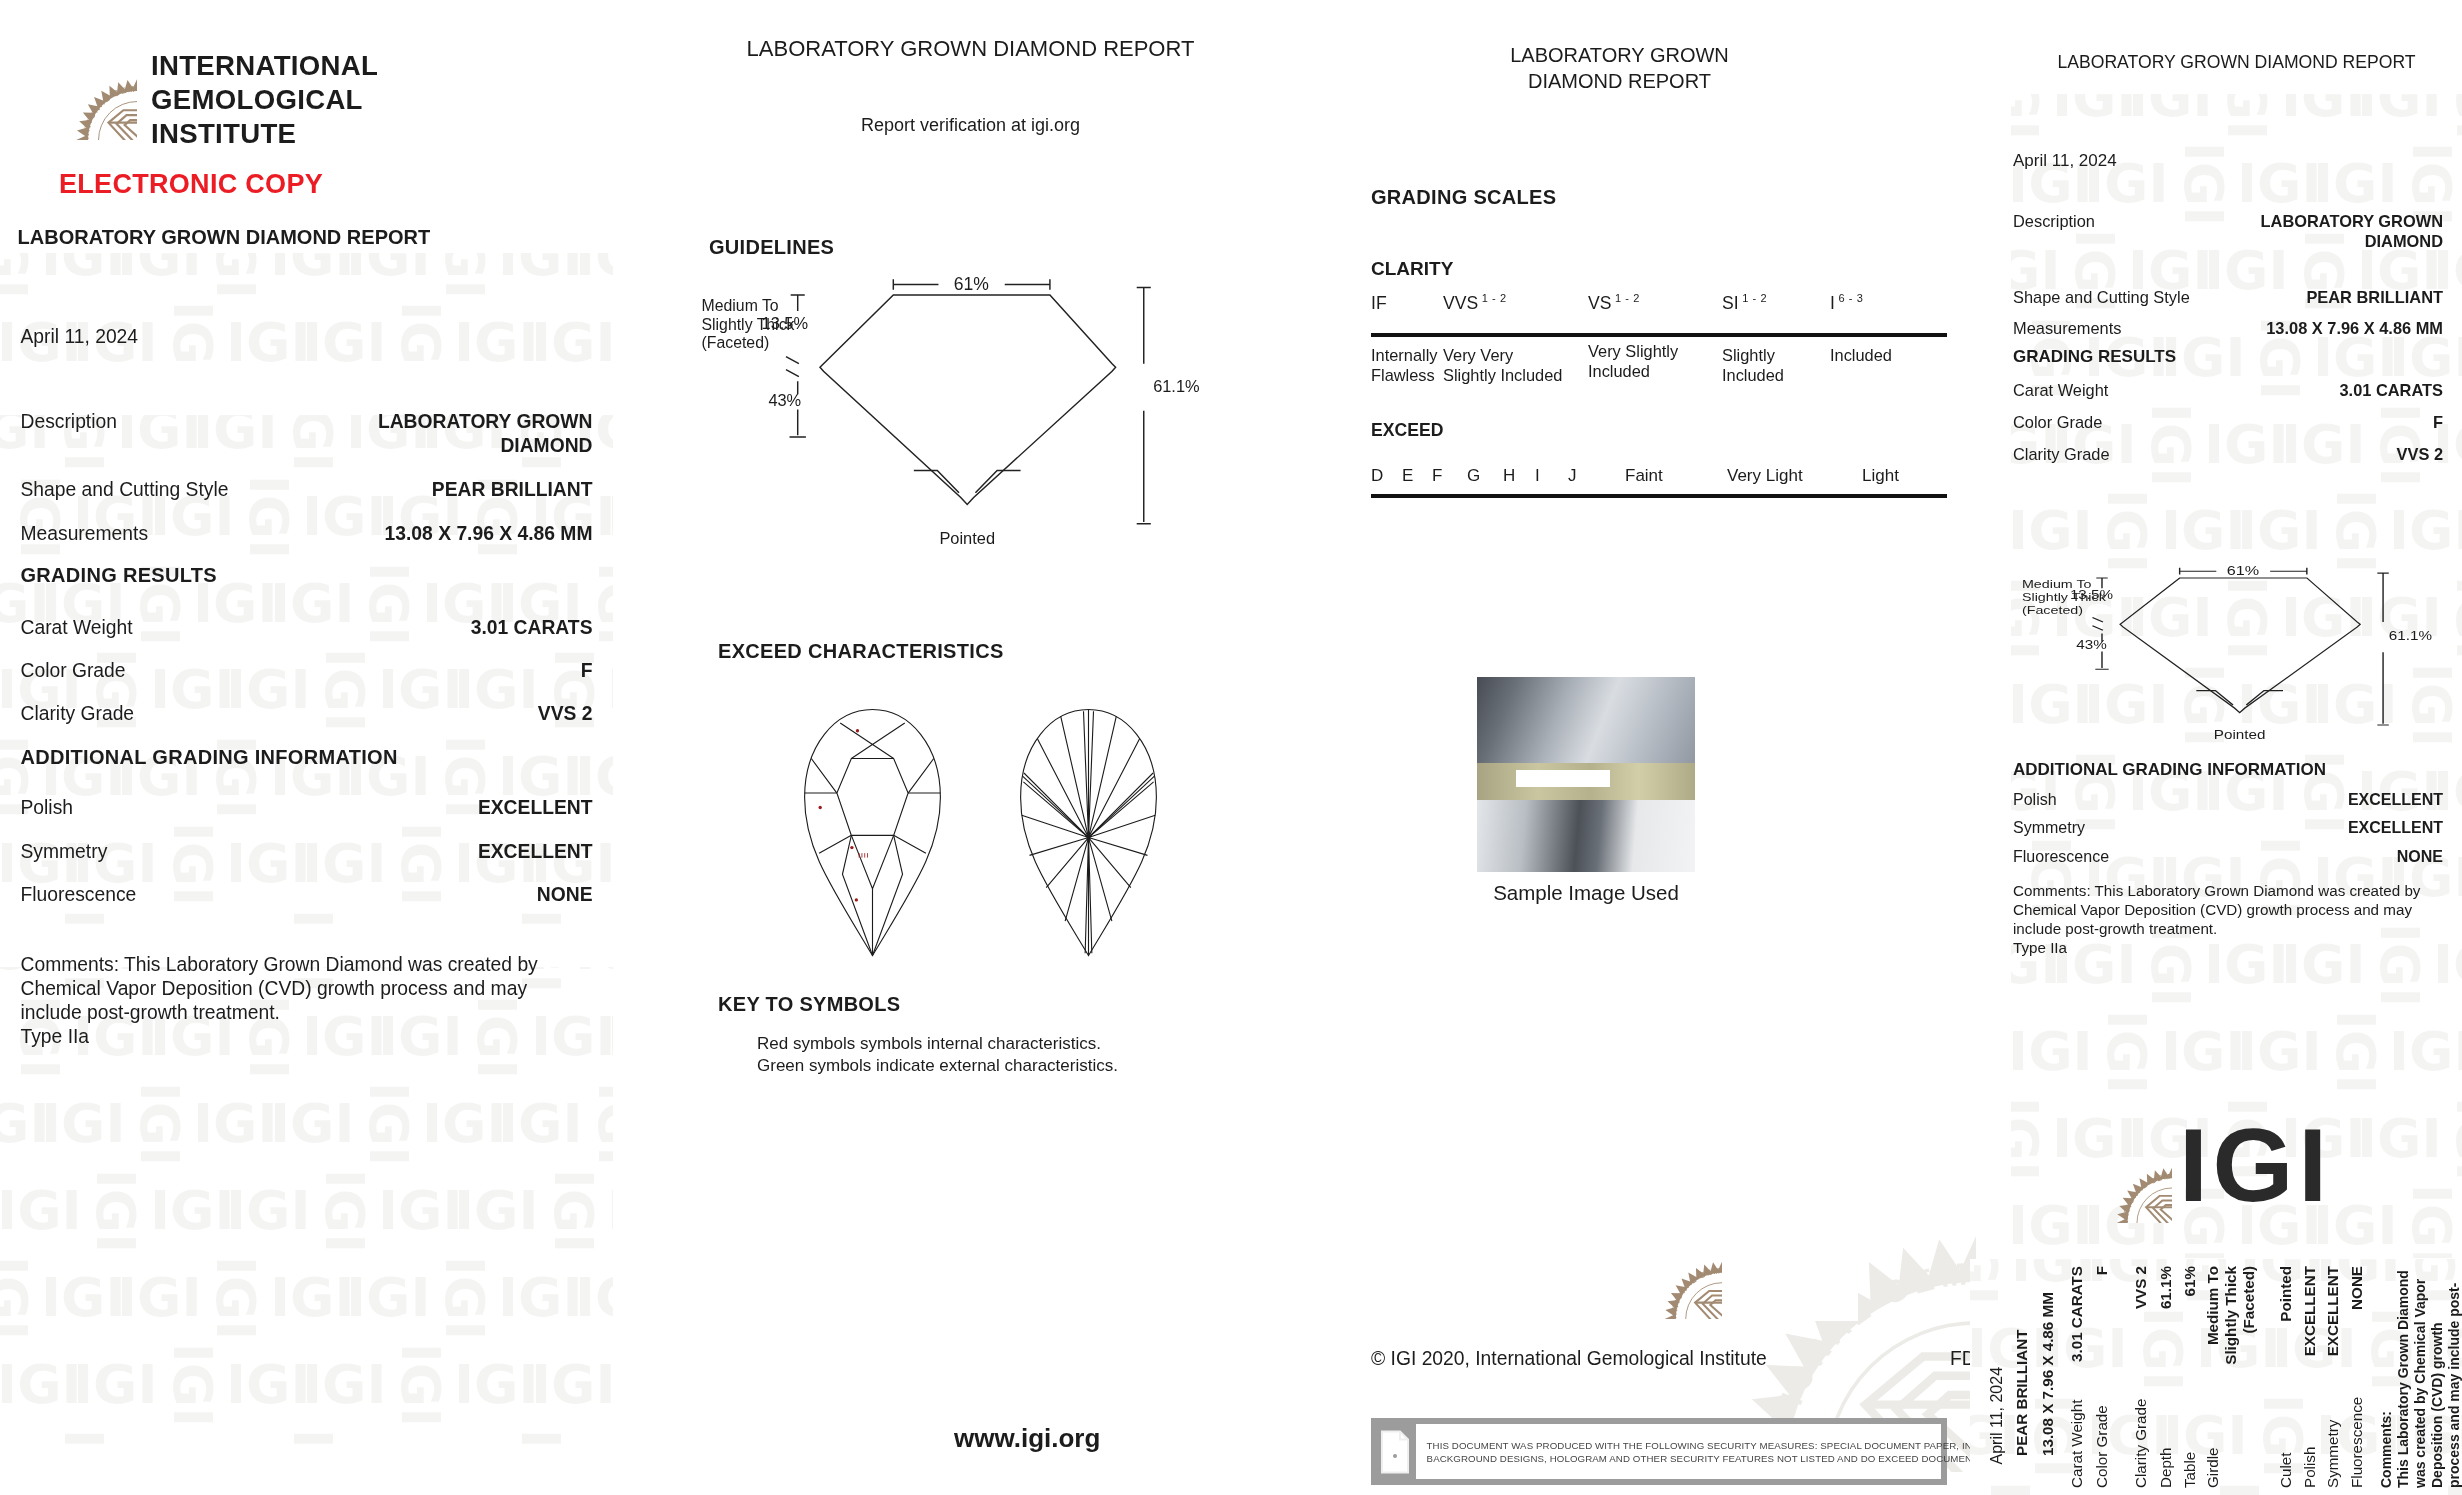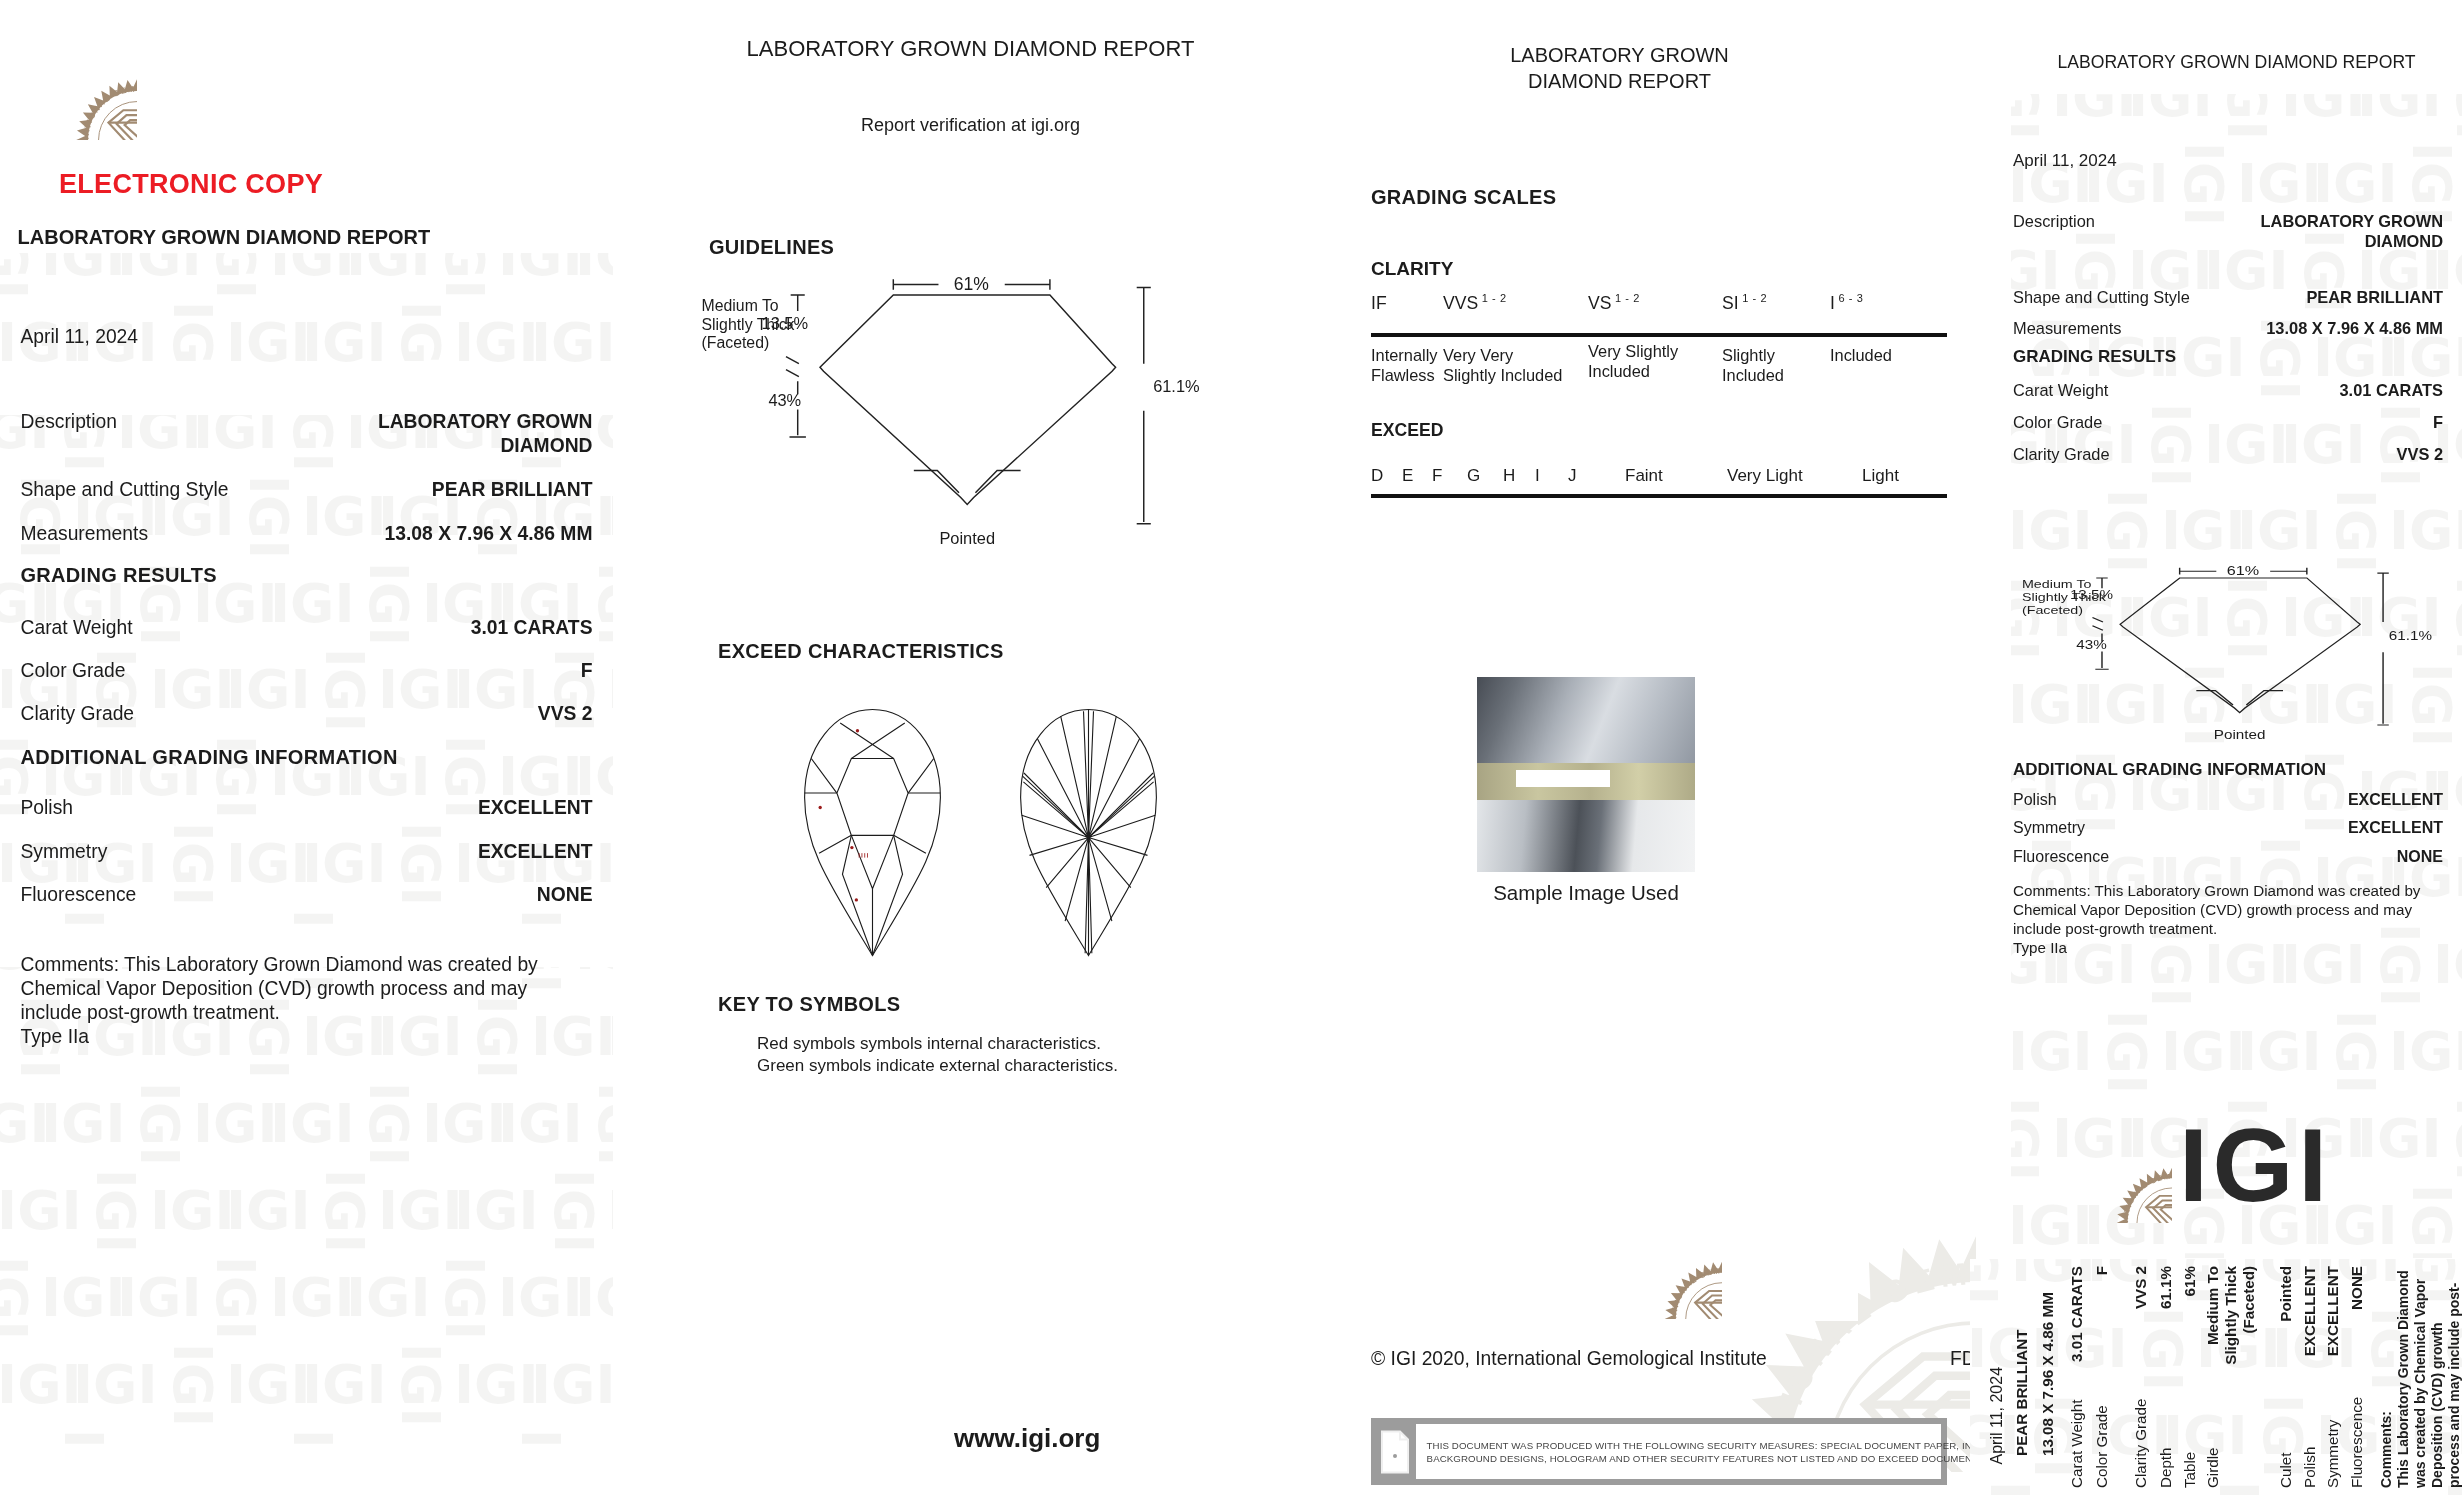--- a/index.html
+++ b/index.html
@@ -296,20 +296,25 @@
   <div class="whiteband" style="left:0;top:926px;width:613px;height:41px"></div>
 
   <svg class="abs" style="left:1495px;top:991px;width:481px;height:481px;color:#ecebe7;z-index:0" viewBox="-100 -100 200 200">
     <use href="#igiseal"></use>
   </svg>
   <div class="abs" style="left:1760px;top:1150px;width:98px;height:171px;background:#fff;z-index:1"></div>
 
   <svg class="abs seal z2" style="left:13px;top:16px;width:124px;height:124px" viewBox="-100 -100 200 200">
     <use href="#igiseal"></use>
   </svg>
+  <div class="abs z2" style="left:151px;top:49px;font-size:27.6px;line-height:34px;font-weight:700;letter-spacing:0.3px">
+    <div>INTERNATIONAL</div>
+    <div>GEMOLOGICAL</div>
+    <div>INSTITUTE</div>
+  </div>
   <div class="abs z2 red b" style="left:59px;top:169px;font-size:27px;letter-spacing:0.3px">ELECTRONIC COPY</div>
   <div class="abs z2 b" style="left:17.6px;top:226px;font-size:20px">LABORATORY GROWN DIAMOND REPORT</div>
   <div class="abs z2" style="left:20.5px;top:326px;font-size:19.3px">April 11, 2024</div>
 
   <div class="row p1row z2" style="top:410px">
     <span>Description</span>
     <span class="val" style="width:258px">LABORATORY GROWN DIAMOND</span>
   </div>
   <div class="row p1row z2" style="top:478px">
     <span>Shape and Cutting Style</span>

